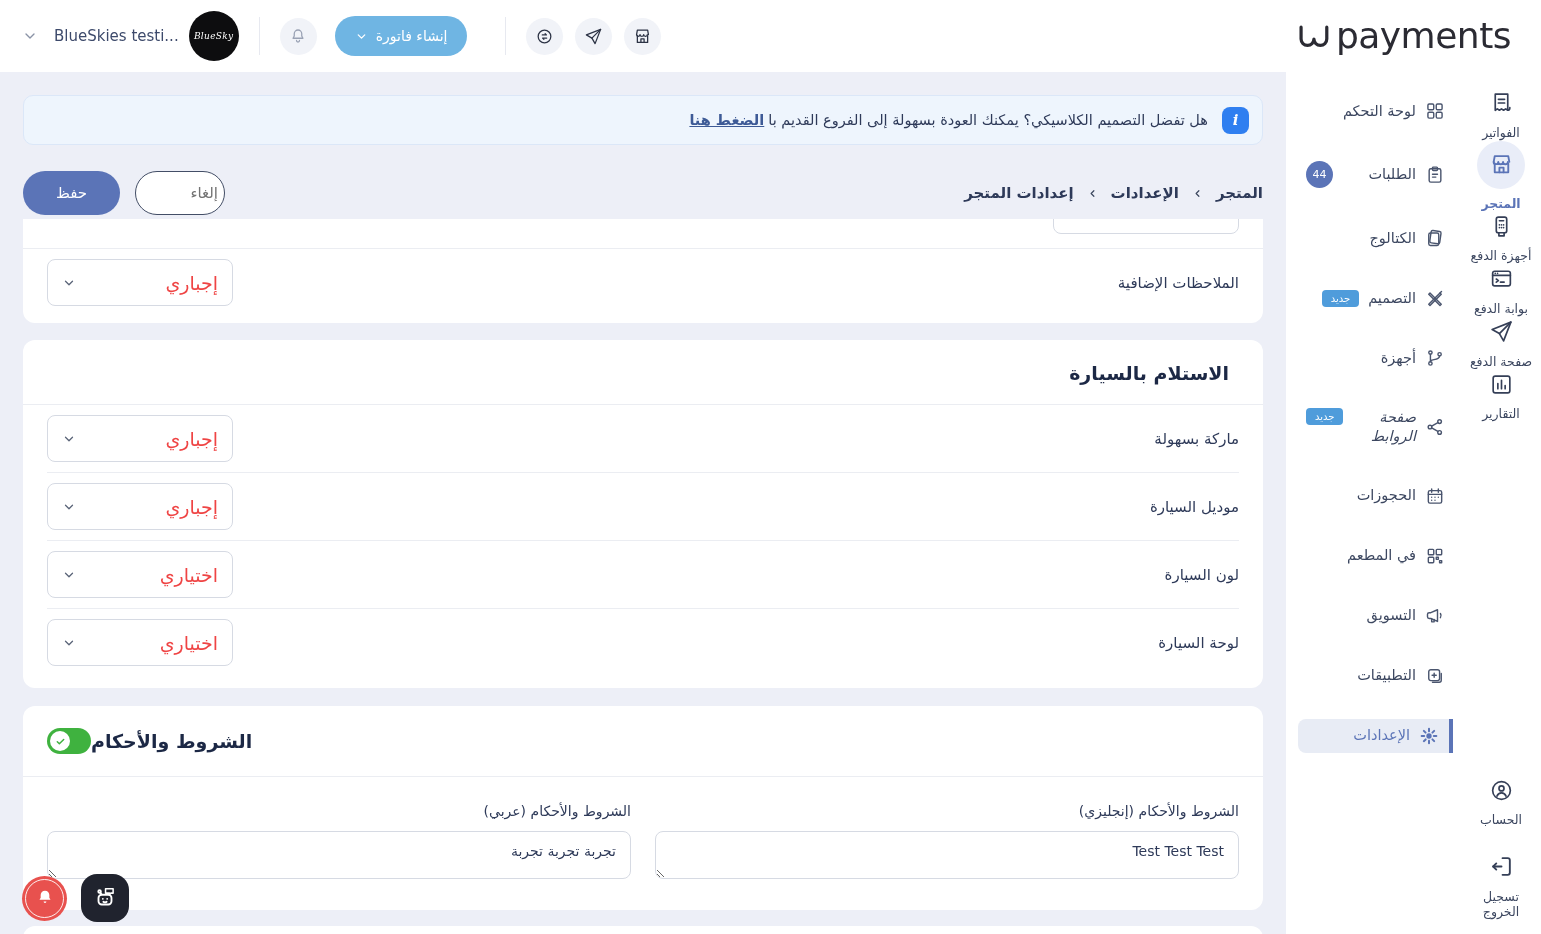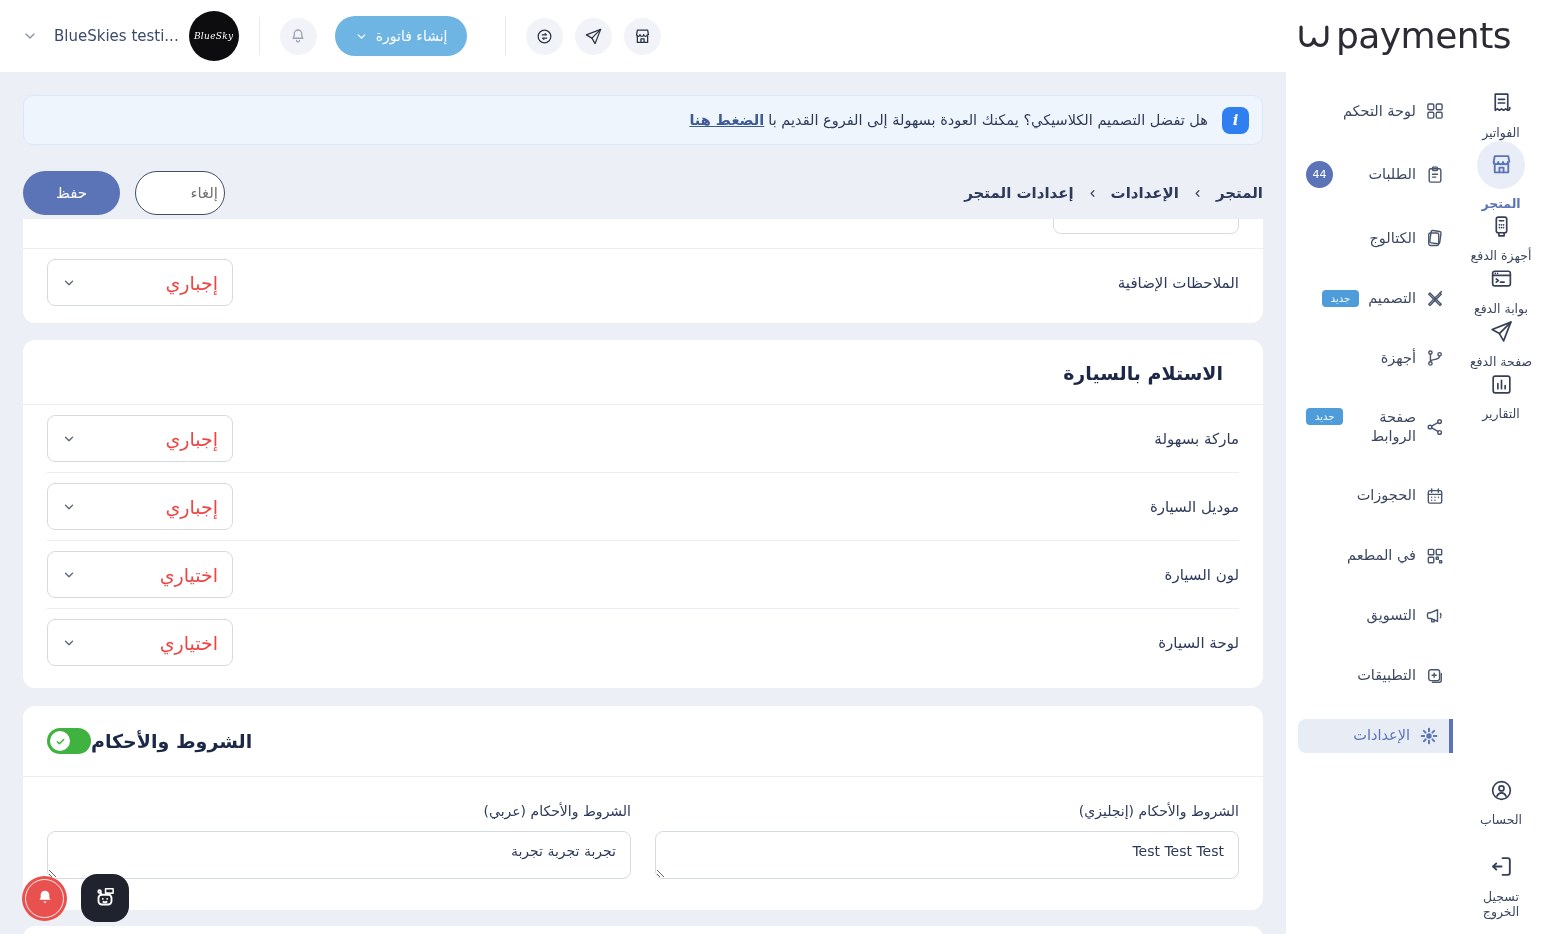--- a/index.html
+++ b/index.html
@@ -51,21 +51,21 @@
   .nav-label { line-height:1.3; }
   .badge-count { margin-inline-start:auto; background:var(--accent-indigo,#5b74b7); color:#fff;
     font-size:11px; min-width:27px; height:27px; border-radius:50%;
     display:flex; align-items:center; justify-content:center; }
   .badge-new { background:var(--badge-blue,#4f9cdb); color:#fff; font-size:10px; padding:3px 9px; border-radius:4px; white-space:nowrap;text-align:center; }
   .push-start { margin-inline-start:auto; }
   .self-top { align-self:flex-start; }
   .nav-item.active { background:#e8ecf5; border-left:none; border-right:4px solid var(--accent-indigo,#5b74b7);
     color:var(--accent-indigo,#5b74b7); padding-right:10px; }
   .nav-item.active .nav-ico { color:var(--accent-indigo,#5b74b7); }
-  .wrap-label { max-width:58px; }
+  .wrap-label { max-width:58px;font-style:italic; }
 
   
   .content { flex:1; background:var(--page-bg,#edeff7); padding:0 23px; overflow:hidden; position:relative; }
 
   .banner { margin-top:23px; height:50px; background:#eef5fd; border:1px solid #dbe7f8; border-radius:10px;
     display:flex; align-items:center; gap:14px; padding:0 13px; }
   .info-badge { width:27px; height:27px; border-radius:8px; background:var(--info-blue,#2f7ff0); color:#fff;
     display:flex; align-items:center; justify-content:center; font-family:"DejaVu Serif",serif;
     font-style:italic; font-weight:700; font-size:15px; flex-shrink:0; }
   .banner-text { font-size:14.5px; color:#2e3a59; }
@@ -87,21 +87,21 @@
   .row-divider { border-top:1px solid #ebedf2; }
   .field-row { display:flex; align-items:center; justify-content:space-between; padding:10px 0; }
   .field-row .row-label { font-size:15px; font-weight:500; color:#2e3a59; }
 
   .select { width:186px; height:47px; border:1px solid #d6dae3; border-radius:8px; background:#fff;
     display:flex; align-items:center; justify-content:space-between; padding:0 14px; cursor:pointer; }
   .select .sel-val { font-size:19px; color:#ef4444; }
   .select .sel-chev { color:#5a6478; display:flex; }
 
   .section-card { margin-top:17px; padding:22px 24px 0; height:348px; overflow:hidden; }
-  .section-title { font-size:19px; font-weight:700; color:#1c2845; margin:0 16px 20px; }
+  .section-title { font-size:19px; font-weight:700; color:#1c2845; margin:0 10px 20px; }
   .sec-divider { border-top:1px solid #ebedf2; margin:0 -24px; }
   .rows-list .field-row + .field-row { border-top:1px solid #ebedf2; }
 
   .terms-card { margin-top:18px; padding:22px 24px 0; height:204px; overflow:hidden; }
   .terms-head { display:flex; align-items:center; justify-content:flex-end; margin-bottom:22px; }
   .toggle { width:44px; height:26px; border-radius:13px; background:var(--toggle-green,#3fb23f); position:relative; cursor:pointer; flex-shrink:0; }
   .toggle .knob { position:absolute; left:3px; top:3px; width:20px; height:20px; border-radius:50%; background:#fff;
     display:flex; align-items:center; justify-content:center; color:var(--toggle-green,#3fb23f); }
   .fields-grid { display:flex; gap:24px; margin-top:26px; }
   .tfield { flex:1; }

